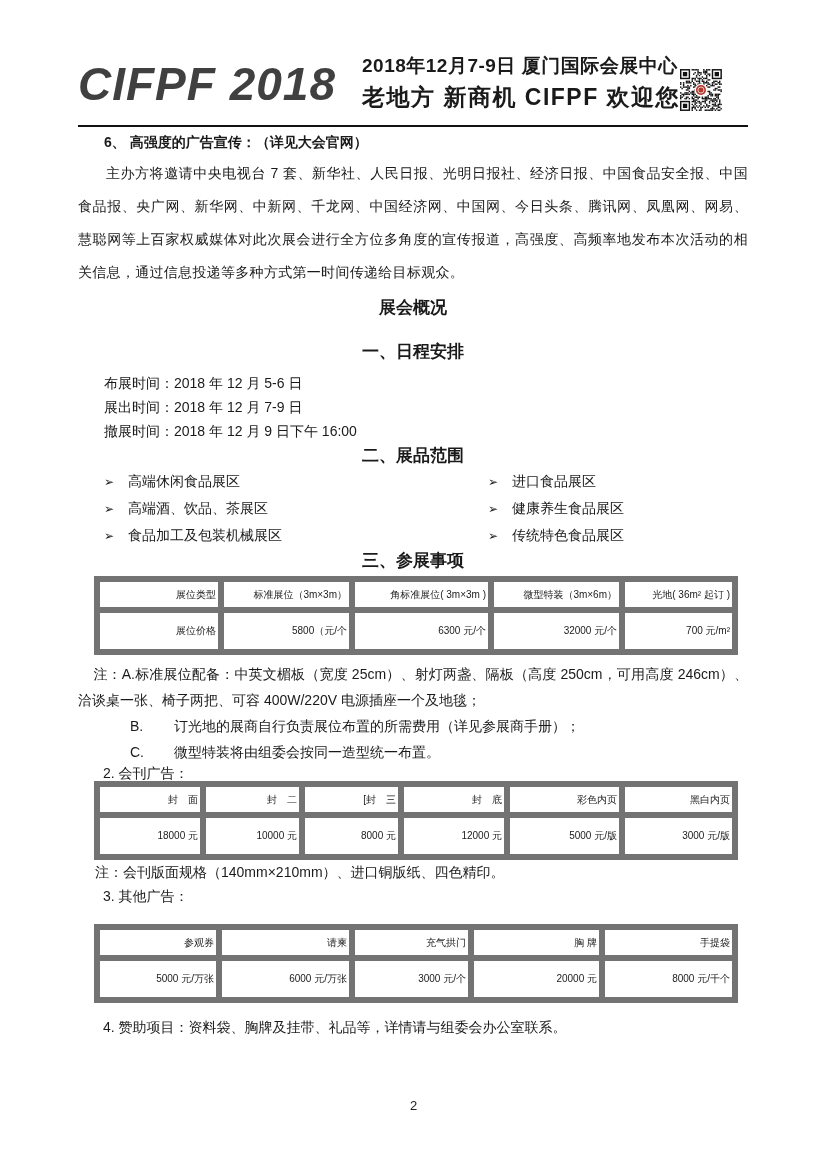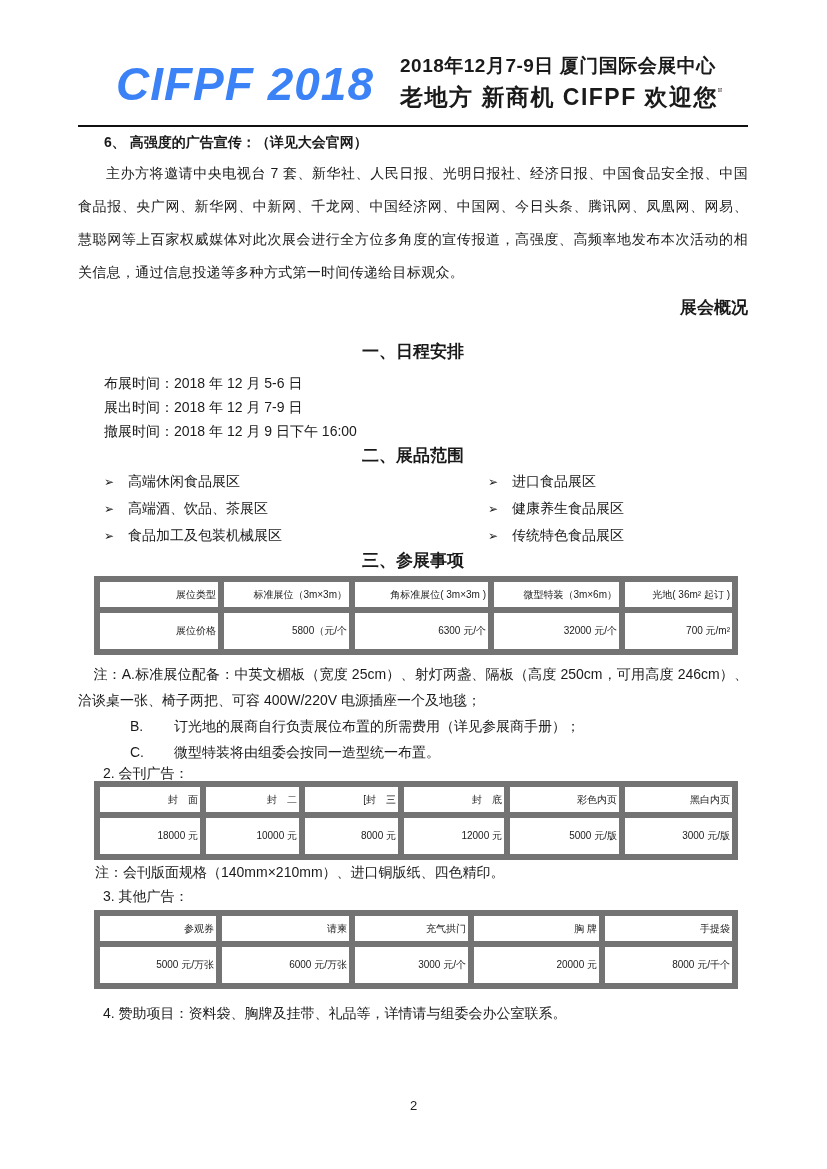--- a/index.html
+++ b/index.html
@@ -7,34 +7,34 @@
   .page {
     position:relative; width:827px; height:1169px; margin:0 auto;
     background:#ffffff; color:#1a1a1a; overflow:hidden;
     padding:0 79px 0 78px;
     font-family:"Liberation Sans","DejaVu Sans",sans-serif;
   }
   
   .header { height:127px; border-bottom:2px solid #111; display:flex; align-items:flex-end; }
   .logo {
     font-size:46px; font-weight:bold; font-style:italic; letter-spacing:1px;
-    margin-left:38px; margin-bottom:14px; color:#3b82f6; white-space:nowrap;
+    margin-bottom:14px; color:#404040; white-space:nowrap;
   }
   .header-text { margin-left:26px; margin-bottom:12px; white-space:nowrap; }
   .header-text .line1 { font-size:19px; font-weight:600; letter-spacing:0.5px; }
   .header-text .line2 { font-size:23px; font-weight:600; letter-spacing:1.5px; margin-top:3px; }
   .qr { width:60px; height:60px; margin-left:auto; margin-right:26px; margin-bottom:5px; }
   
   .promo-heading { margin:6px 0 0 26px; font-size:14px; font-weight:bold; line-height:18px; }
   .promo-para {
     margin:6px 0 0 0; font-size:14px; line-height:33px;
     text-align:justify; text-indent:2em; letter-spacing:0.3px;
   }
   
-  .overview-title { margin-top:8px; text-align:right; font-size:17px; font-weight:bold; line-height:22px; }
+  .overview-title { margin-top:8px; text-align:center; font-size:17px; font-weight:bold; line-height:22px; }
   .sec-h { font-size:17px; font-weight:bold; line-height:22px;text-align:center; }
   .sec-h.sched { margin-top:22px; }
   .sched-list { margin:8px 0 0 26px; font-size:14px; }
   .sched-list .item { line-height:24px; }
   .sec-h.scope { margin-top:2px; }
   .scope-rows { margin-top:1px; }
   .srow { display:flex; height:27px; align-items:center; font-size:14px; }
   .scell { display:flex; align-items:center; }
   .scell.left  { margin-left:26px; width:384px; }
   .scell.right { flex:1; }
@@ -46,21 +46,21 @@
   .num-item.i3 { margin-top:8px; }
   table.doc { border-collapse:collapse; table-layout:fixed; width:638px; margin-left:16px; }
   table.doc td {
     border:6px solid #737373; text-align:right; vertical-align:middle;
     font-size:10px; padding:0 2px; overflow:hidden; white-space:nowrap;
   }
   table.doc tr.hrow td { height:31px; }
   table.doc tr.drow td { height:42px; }
   .t1 { margin-top:4px; }
   .t2 { margin-top:0; }
-  .t3 { margin-top:6px; }
+  .t3 { margin-top:20px; }
   .note-a { margin-top:6px; font-size:14px; line-height:26px; text-align:justify; text-indent:1.1em; }
   .note-row { display:flex; margin-left:52px; line-height:26px; font-size:14px; }
   .note-row .lbl { width:44px; }
   .note-line { margin:4px 0 0 17px; font-size:14px; line-height:16px; }
   .sponsor { margin:16px 0 0 25px; font-size:14px; line-height:17px; }
   .footer { position:absolute; left:0; right:0; bottom:56px; text-align:center; font-size:13px; color:#222; }
 </style>
 </head>
 <body>
 

